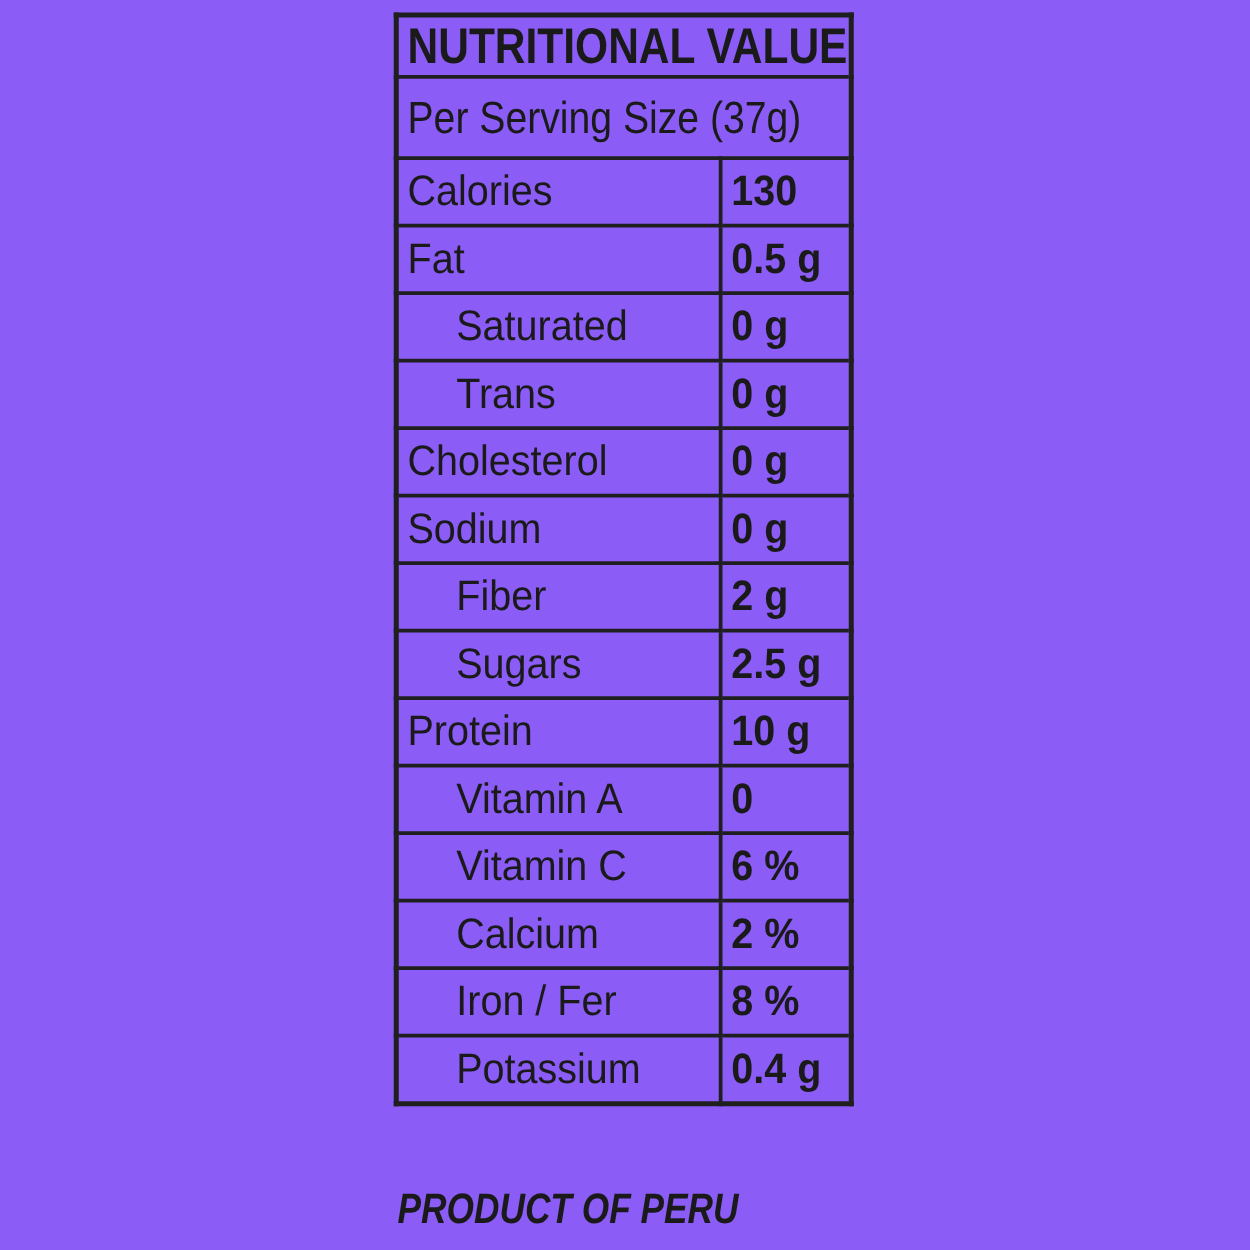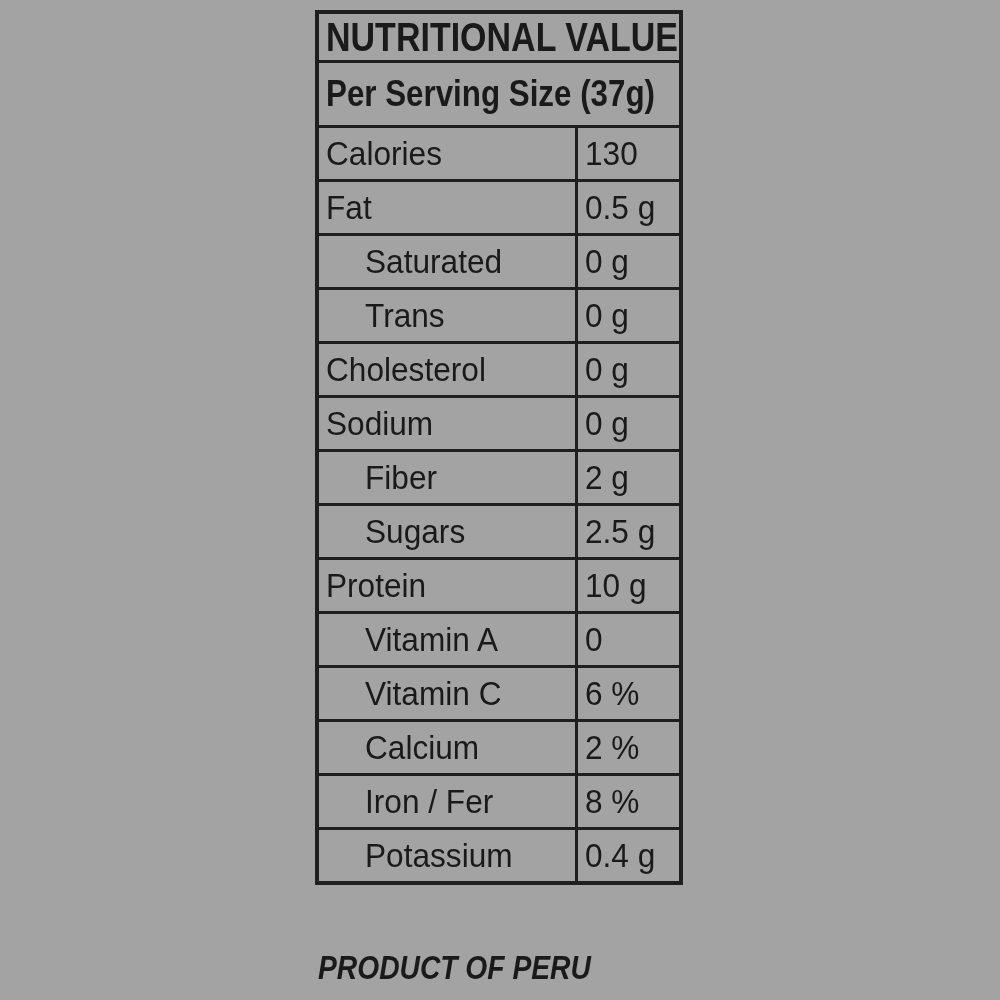--- a/index.html
+++ b/index.html
@@ -8,21 +8,21 @@
     width: 1000px;
     height: 1000px;
     background: #ffffff;
     font-family: "Liberation Sans", "DejaVu Sans", sans-serif;
     color: #1a1a1a;
   }
   .page {
     position: relative;
     width: 1000px;
     height: 1000px;
-    background: #a3a3a3;
+    background: #8b5cf6;
     overflow: hidden;
   }
   .nutrition-table {
     position: absolute;
     left: 315px;
     top: 10px;
     width: 368px;
     border-collapse: collapse;
     table-layout: fixed;
     border: 4px solid #1f1f1f;
@@ -48,27 +48,27 @@
     height: 46px;
     border-bottom-width: 2px;
     font-weight: bold;
     font-size: 40px;
   }
   tr.title-row .t { transform: scaleX(0.85); }
 
   tr.serving-row td {
     height: 62px;
     font-size: 36px;
-    font-weight: bold;
+    font-weight: normal;
   }
   tr.serving-row .t { transform: scaleX(0.87); }
 
   tr.data-row td { height: 51px; font-size: 34px; }
   tr.data-row td.name-cell  { padding-left: 7px; }
-  tr.data-row td.value-cell { padding-left: 7px; font-weight: normal; }
+  tr.data-row td.value-cell { padding-left: 7px; font-weight: bold; }
   tr.data-row.major td.name-cell { font-weight: normal; }
   tr.data-row.sub td.name-cell   { padding-left: 46px; font-weight: normal; margin-top: 48px; }
 
   tr.title-row td, tr.serving-row td { padding-left: 7px; }
 
   .footer-note {
     position: absolute;
     left: 318px;
     top: 948px;
     font-size: 34px;

